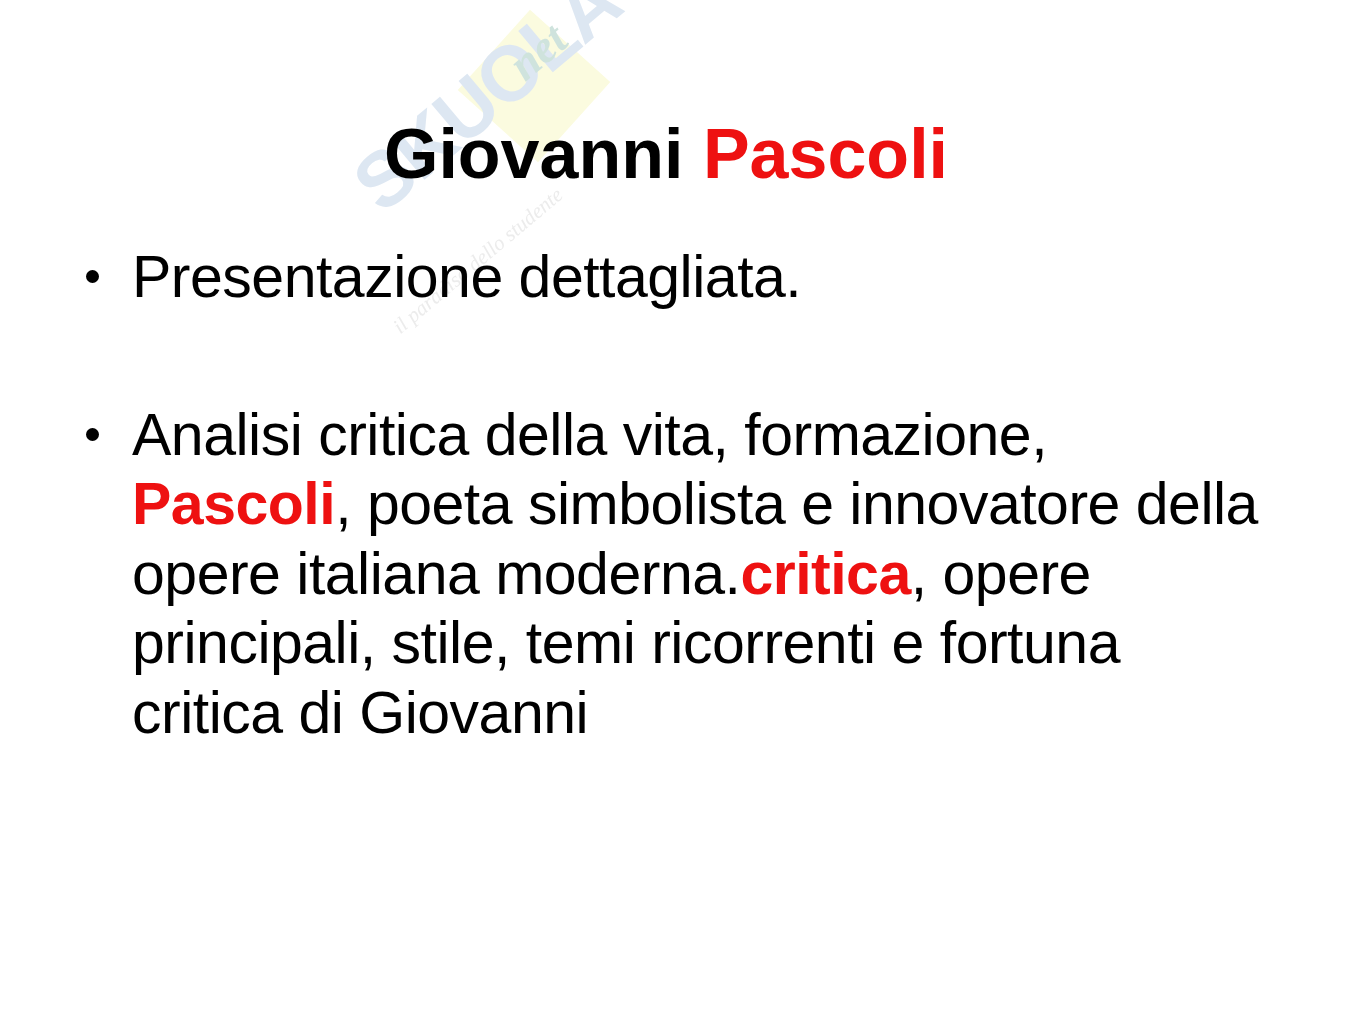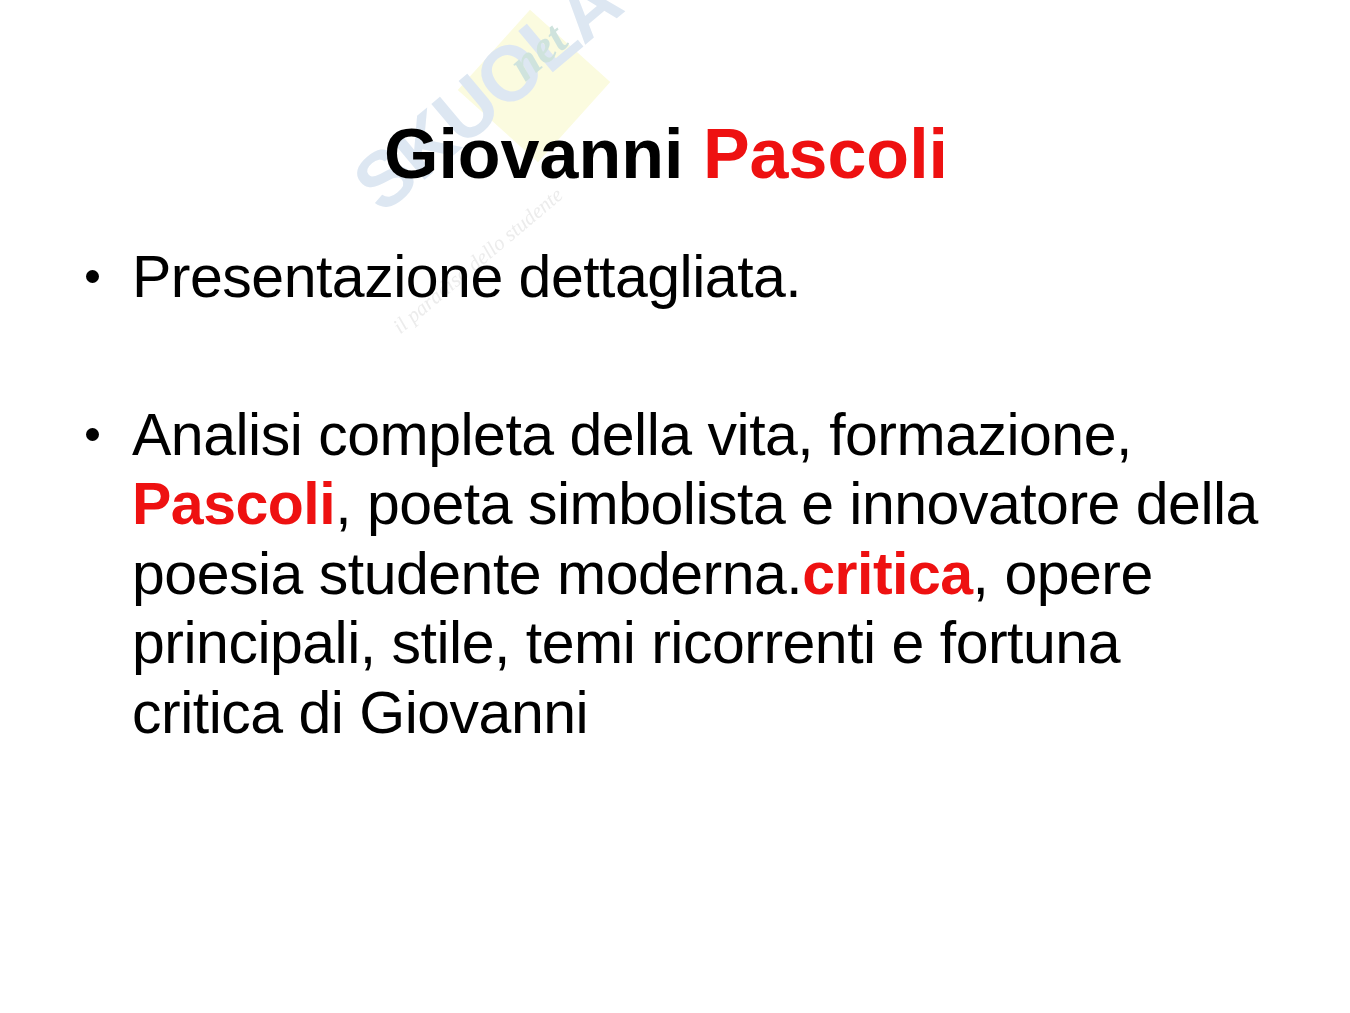--- a/index.html
+++ b/index.html
@@ -144,18 +144,18 @@
 
     <div class="bullet-row">
       <span class="dot"></span>
       <span><span>Presentazione dettagliata.</span></span>
     </div>
 
     <div class="spacer"></div>
 
     <div class="bullet-row">
       <span class="dot"></span>
-      <span><span>Analisi completa della vita, formazione, </span><span class="accent-bold">Pascoli</span><span>, poeta simbolista e innovatore della poesia studente moderna.</span><span class="accent-bold">critica</span><span>, opere principali, stile, temi ricorrenti e fortuna critica di Giovanni</span></span>
+      <span><span>Analisi critica della vita, formazione, </span><span class="accent-bold">Pascoli</span><span>, poeta simbolista e innovatore della opere italiana moderna.</span><span class="accent-bold">critica</span><span>, opere principali, stile, temi ricorrenti e fortuna critica di Giovanni</span></span>
     </div>
 
   </div>
 
 </div>
 
 </body></html>

